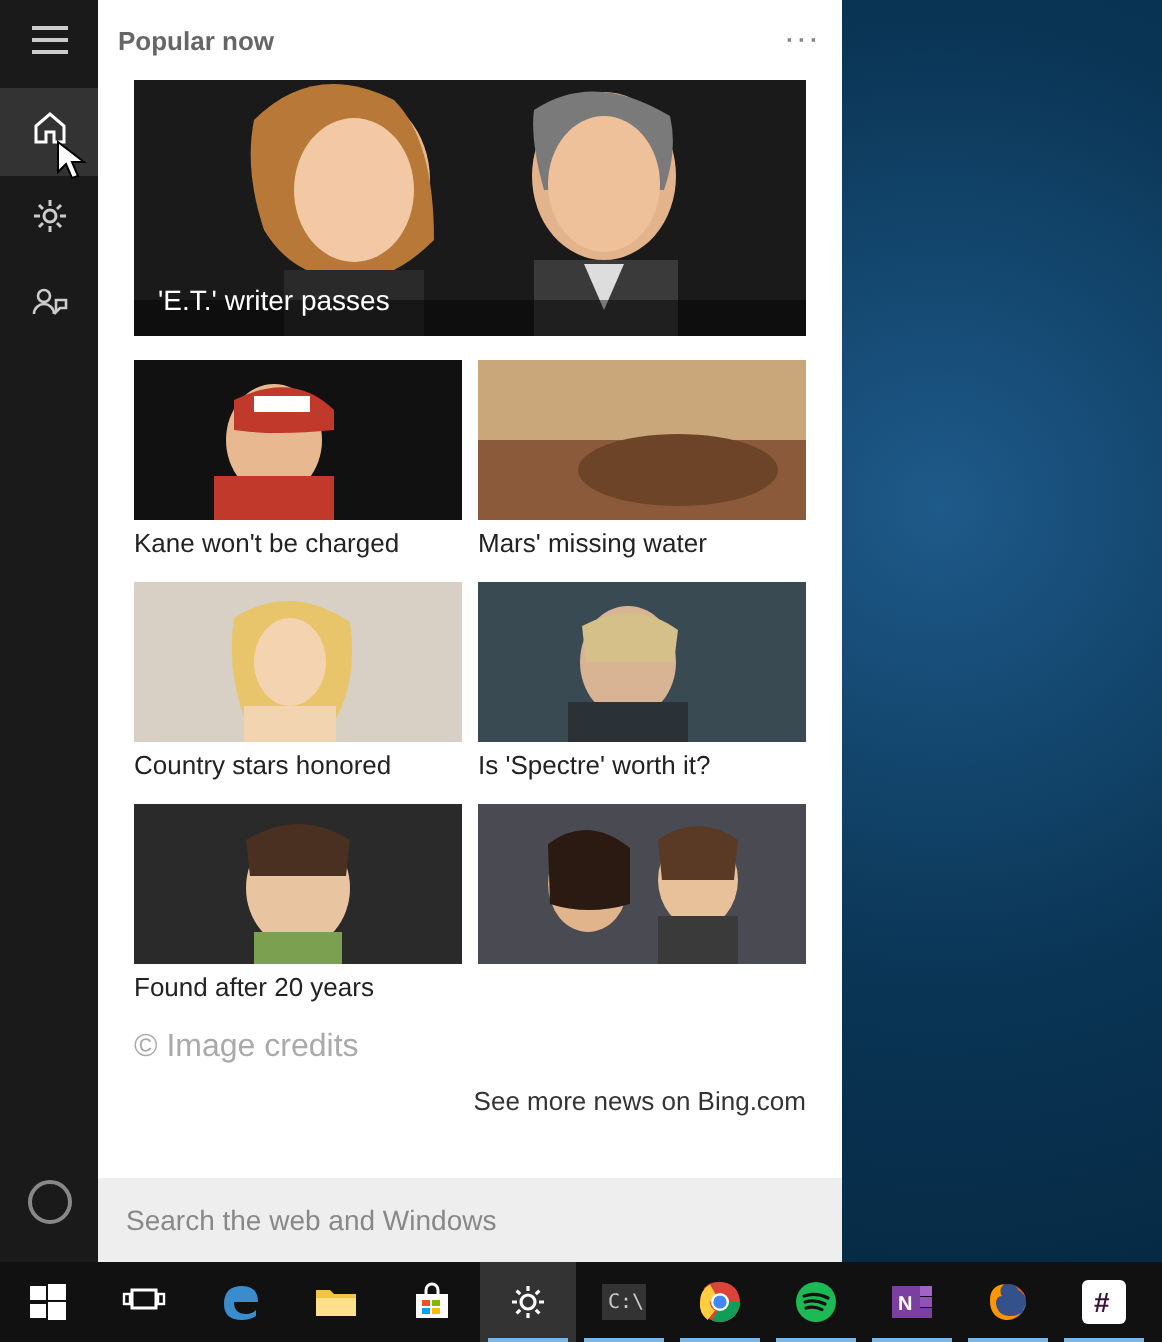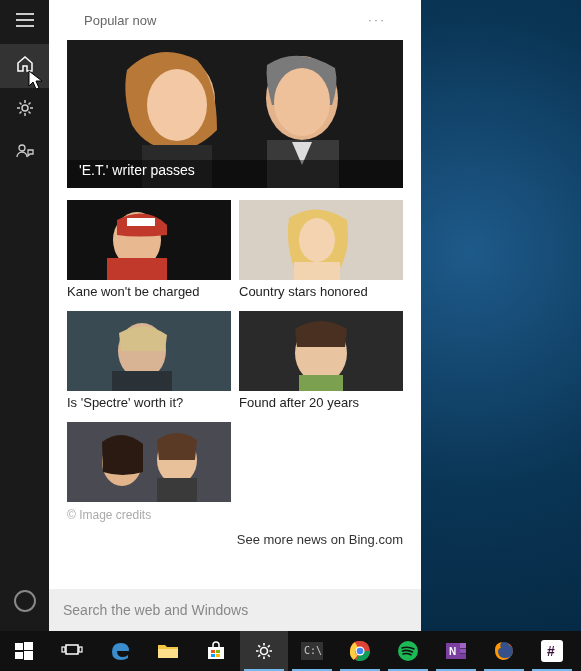--- a/index.html
+++ b/index.html
@@ -66,42 +66,42 @@
   width: 372px;
   height: 631px;
   background: #fff;
   display: flex;
   flex-direction: column;
 }
 .panel-header {
   height: 40px;
   display: flex;
   align-items: center;
-  padding: 0 35px;
+  padding: 0 10px;
   color: #666;
   font-size: 13px;
-  font-weight: 400;
+  font-weight: 700;
   gap: 18px;
 }
 .panel-more {
   margin-left: auto;
   letter-spacing: 2px;
   color: #888;
   font-size: 12px;
   cursor: pointer;
 }
 .panel-body {
   flex: 1;
   overflow-y: auto;
   padding: 0 18px 12px 18px;
 }
 .featured {
   position: relative;
   width: 336px;
-  height: 148px;
+  height: 128px;
   background: #222;
   overflow: hidden;
   cursor: pointer;
 }
 .featured svg { width: 100%; height: 100%; display: block; }
 .featured-label {
   position: absolute;
   left: 12px;
   bottom: 10px;
   color: #fff;
@@ -124,21 +124,21 @@
   overflow: hidden;
 }
 .tile-img svg { width: 100%; height: 100%; display: block; }
 .tile-label {
   font-size: 13px;
   color: #222;
   padding: 4px 0 8px 0;
 }
 .credits {
   color: #aaa;
-  font-size: 12px;
+  font-size: 16px;
   margin-top: 6px;
 }
 .seemore {
   color: #333;
   font-size: 13px;
   margin-top: 10px;
   cursor: pointer;
   text-align: right;
 }
 .searchbar {
@@ -273,20 +273,30 @@
               <rect x="40" y="58" width="60" height="22" fill="#c0392b"></rect>
               <path d="M50 20 Q80 5 100 25 L100 35 Q70 38 50 35 Z" fill="#c0392b"></path>
               <rect x="60" y="18" width="28" height="8" fill="#fff"></rect>
             </svg>
         </div>
         <div class="tile-label">Kane won't be charged</div>
       </div>
       <div class="tile">
         <div class="tile-img">
           <svg viewBox="0 0 164 80">
+              <rect width="164" height="40" fill="#c9a77a"></rect>
+              <rect y="40" width="164" height="40" fill="#8a5a3a"></rect>
+              <ellipse cx="100" cy="55" rx="50" ry="18" fill="#6e4428"></ellipse>
+            </svg>
+        </div>
+        <div class="tile-label">Mars' missing water</div>
+      </div>
+      <div class="tile">
+        <div class="tile-img">
+          <svg viewBox="0 0 164 80">
               <rect width="164" height="80" fill="#d8d0c4"></rect>
               <ellipse cx="78" cy="38" rx="22" ry="26" fill="#f0cba6"></ellipse>
               <path d="M50 18 Q78 0 108 20 Q112 50 100 70 L56 70 Q46 45 50 18" fill="#e8c46a"></path>
               <ellipse cx="78" cy="40" rx="18" ry="22" fill="#f4d4b0"></ellipse>
               <rect x="55" y="62" width="46" height="18" fill="#f2d4b0"></rect>
             </svg>
         </div>
         <div class="tile-label">Country stars honored</div>
       </div>
       <div class="tile">

